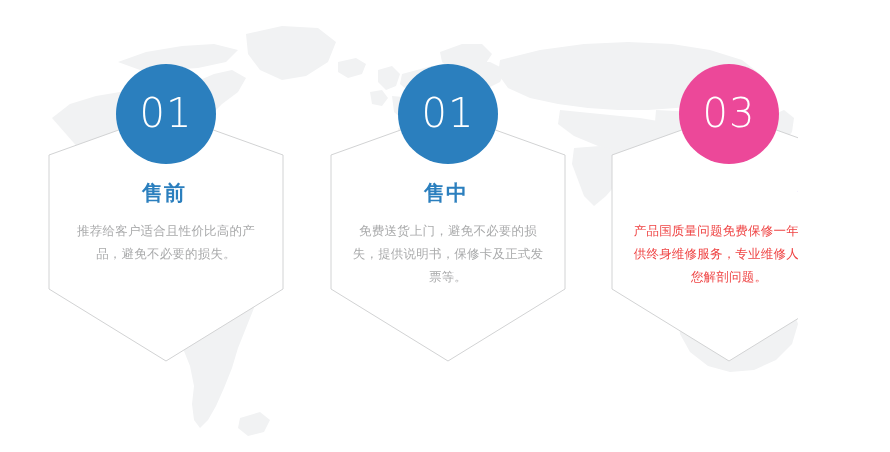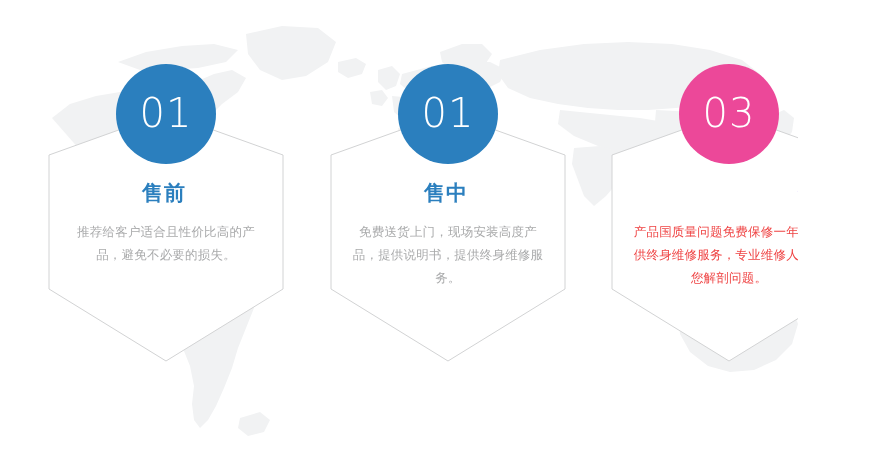--- a/index.html
+++ b/index.html
@@ -110,20 +110,21 @@
     margin: 0 4px 14px 0;
   }
   .hex-desc {
     color: #a9aaab;
     font-size: 12.5px;
     line-height: 1.85;
     margin: 16px auto;
     width: 196px;
     text-align: center;
     letter-spacing: 0.2px;
+    font-family: Liberation Mono, monospace;
   }
 </style>
 </head>
 <body>
 
 <div id="slide" style="background: rgb(255, 255, 255);">
 
   <svg id="world-map" viewBox="0 0 890 452" preserveAspectRatio="none" aria-hidden="true">
     <g>
 
@@ -194,21 +195,21 @@
 
     <div class="card card-2">
       <svg class="hex-svg" viewBox="0 0 246 260" aria-hidden="true">
         <polygon class="hex-shape" points="123,6 240,48 240,182 123,254 6,182 6,48" stroke="#d2d3d4"></polygon>
       </svg>
       <div class="num-circle" style="background: rgb(43, 127, 190);">
         <span class="num">01</span>
       </div>
       <div class="hex-content">
         <div class="hex-title" style="color: rgb(43, 127, 190);">售中</div>
-        <div class="hex-desc" style="color: rgb(169, 170, 171);">免费送货上门，现场安装高度产品，提供说明书，提供终身维修服务。</div>
+        <div class="hex-desc" style="color: rgb(169, 170, 171);">免费送货上门，避免不必要的损失，提供说明书，保修卡及正式发票等。</div>
       </div>
     </div>
 
     <div class="card card-3">
       <svg class="hex-svg" viewBox="0 0 246 260" aria-hidden="true">
         <polygon class="hex-shape" points="123,6 240,48 240,182 123,254 6,182 6,48" stroke="#d2d3d4"></polygon>
       </svg>
       <div class="num-circle" style="background: #ec4899;">
         <span class="num">03</span>
       </div>

